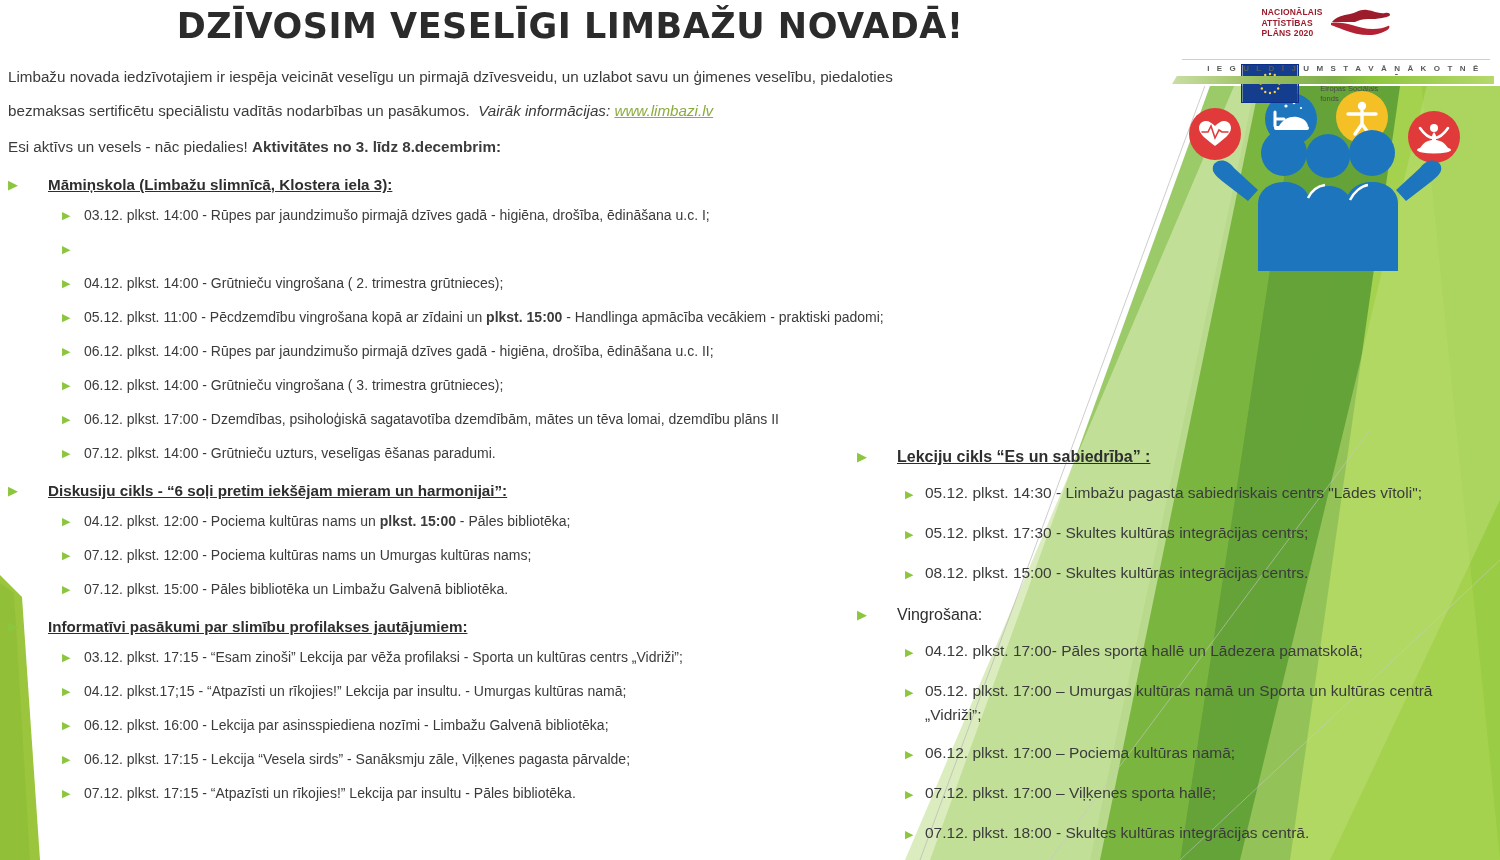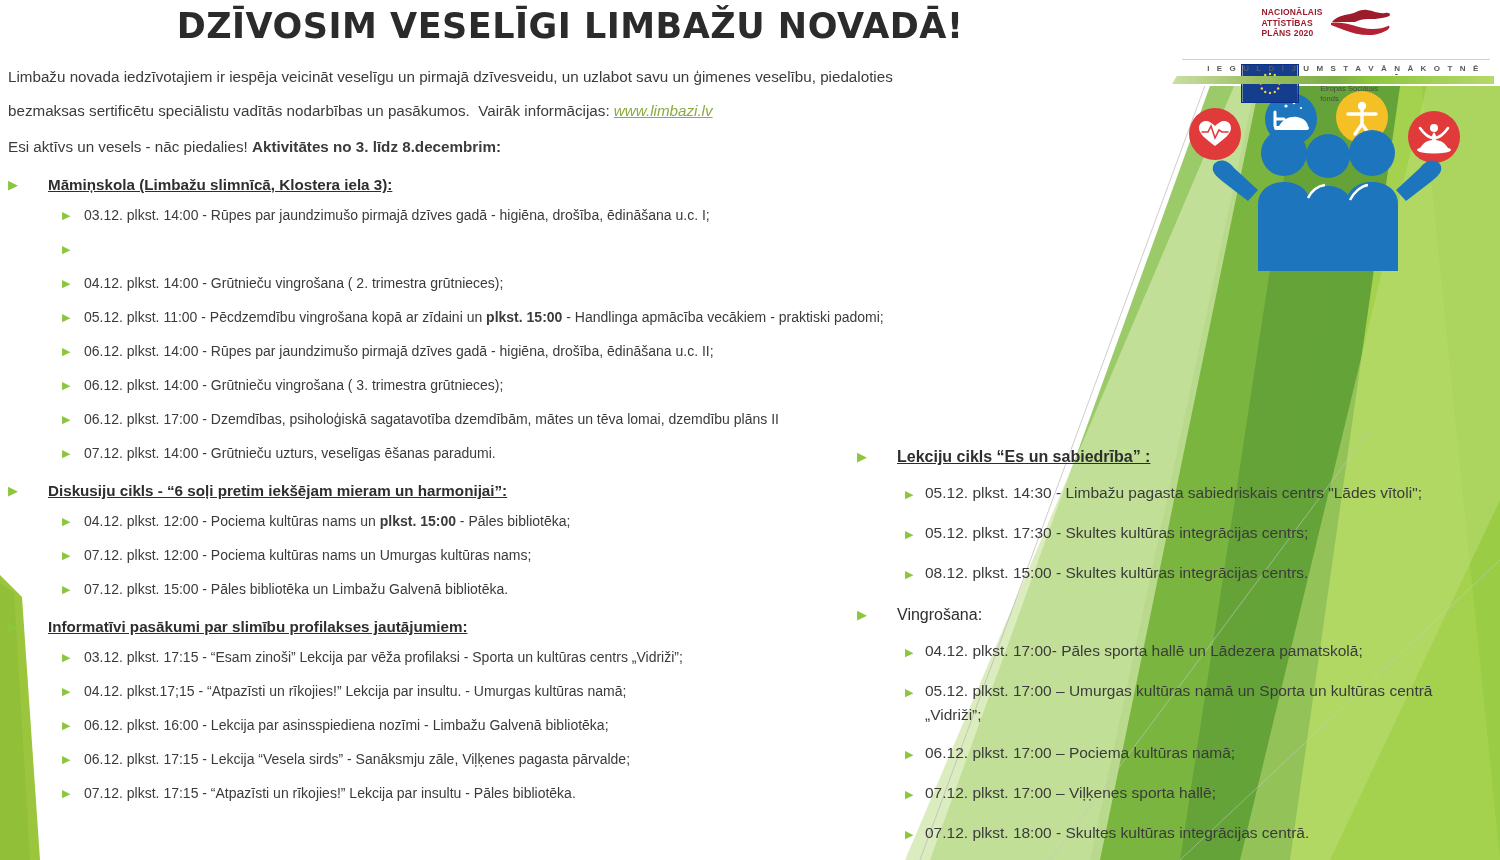--- a/index.html
+++ b/index.html
@@ -59,21 +59,21 @@
     letter-spacing:.5px; font-family:"DejaVu Sans", sans-serif;
   }
 
   .intro { width:1128px; padding:14px 0 0 8px; }
   .intro p {
     font-size:15.2px; line-height:34px; color:#3b3b3b;
     font-family:"Liberation Sans", sans-serif;
   }
   .intro .line2 { display:block; }
   a.weblink { color:#8cab3f; font-style:italic; text-decoration:underline; }
-  .ital { }
+  .ital { font-style:italic; }
   .b { font-weight:bold; }
 
   .callout { padding:10px 0 0 8px; font-size:15.2px; color:#3b3b3b; }
 
   
   .col-left { position:absolute; left:0; top:168px; width:960px; z-index:4; }
   .col-right { position:absolute; left:845px; top:440px; width:600px; z-index:4; }
 
   .sec { margin-bottom:4px; }
   .sec-head {

